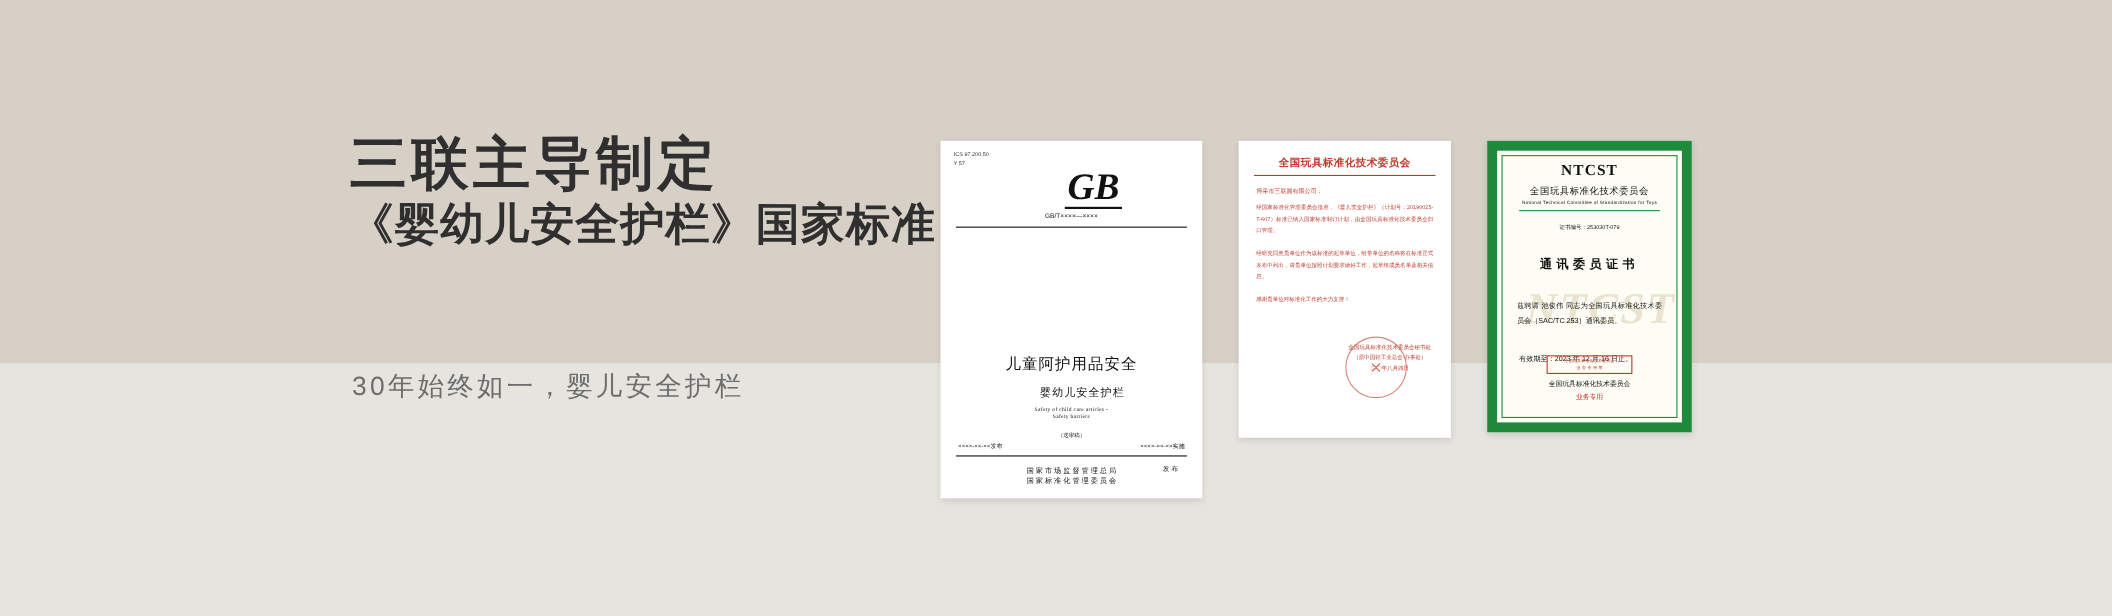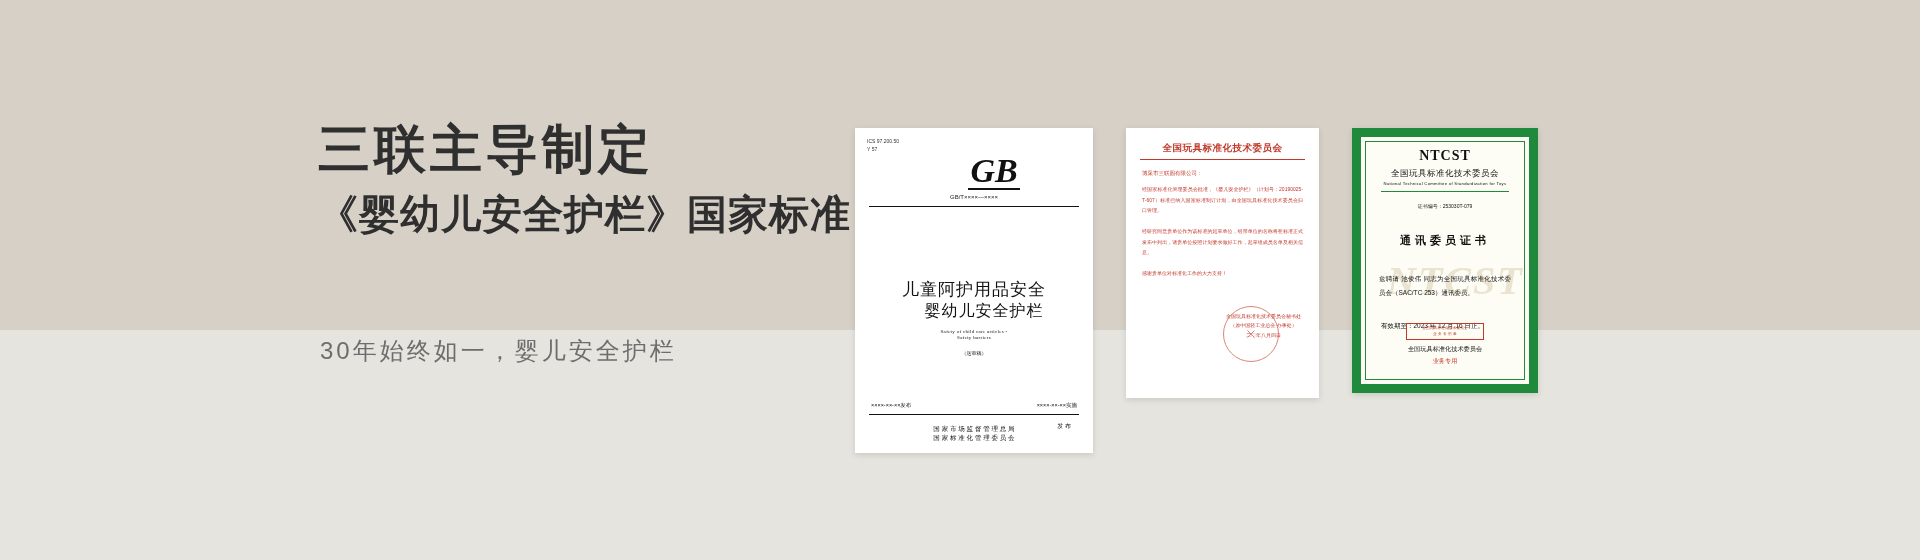--- a/index.html
+++ b/index.html
@@ -39,21 +39,20 @@
   }
   .headline-1 {
     font-size: 52px;
     font-weight: bold;
     color: #2f2f2f;
     letter-spacing: 4px;
     line-height: 1.15;
     white-space: nowrap;
   }
   .headline-2 {
-    margin-top: 10px;
     font-size: 40px;
     font-weight: bold;
     color: #2f2f2f;
     letter-spacing: 1px;
     line-height: 1.2;
     white-space: nowrap;
   }
   .subline {
     position: absolute;
     left: 320px;
@@ -134,22 +133,22 @@
     left: 14px; right: 14px; top: 78px;
     border-top: 1.5px solid #111;
   }
   .c1-center {
     position: absolute;
     left: 0; right: 0; top: 150px;
     text-align: center;
     font-family: "Liberation Serif", serif;
     color: #111;
   }
-  .c1-center .l1 { font-size: 17px; letter-spacing: 1px; }
-  .c1-center .l2 { font-size: 16px; letter-spacing: 1px; margin-top: 0; padding-left: 20px; }
+  .c1-center .l1 { font-size: 14px; letter-spacing: 1px; margin-top: 44px; }
+  .c1-center .l2 { font-size: 10px; letter-spacing: 1px; margin-top: 10px; padding-left: 20px; }
   .c1-center .l3 { font-size: 5px; margin-top: 7px; letter-spacing: .3px; }
   .c1-center .l4 { font-size: 5px; margin-top: 1px; letter-spacing: .3px; }
   .c1-center .l5 { font-size: 5px; margin-top: 10px; }
   .c1-dates {
     position: absolute;
     left: 16px; right: 16px; bottom: 44px;
     display: flex;
     justify-content: space-between;
     font-size: 5.5px;
     color: #111;

